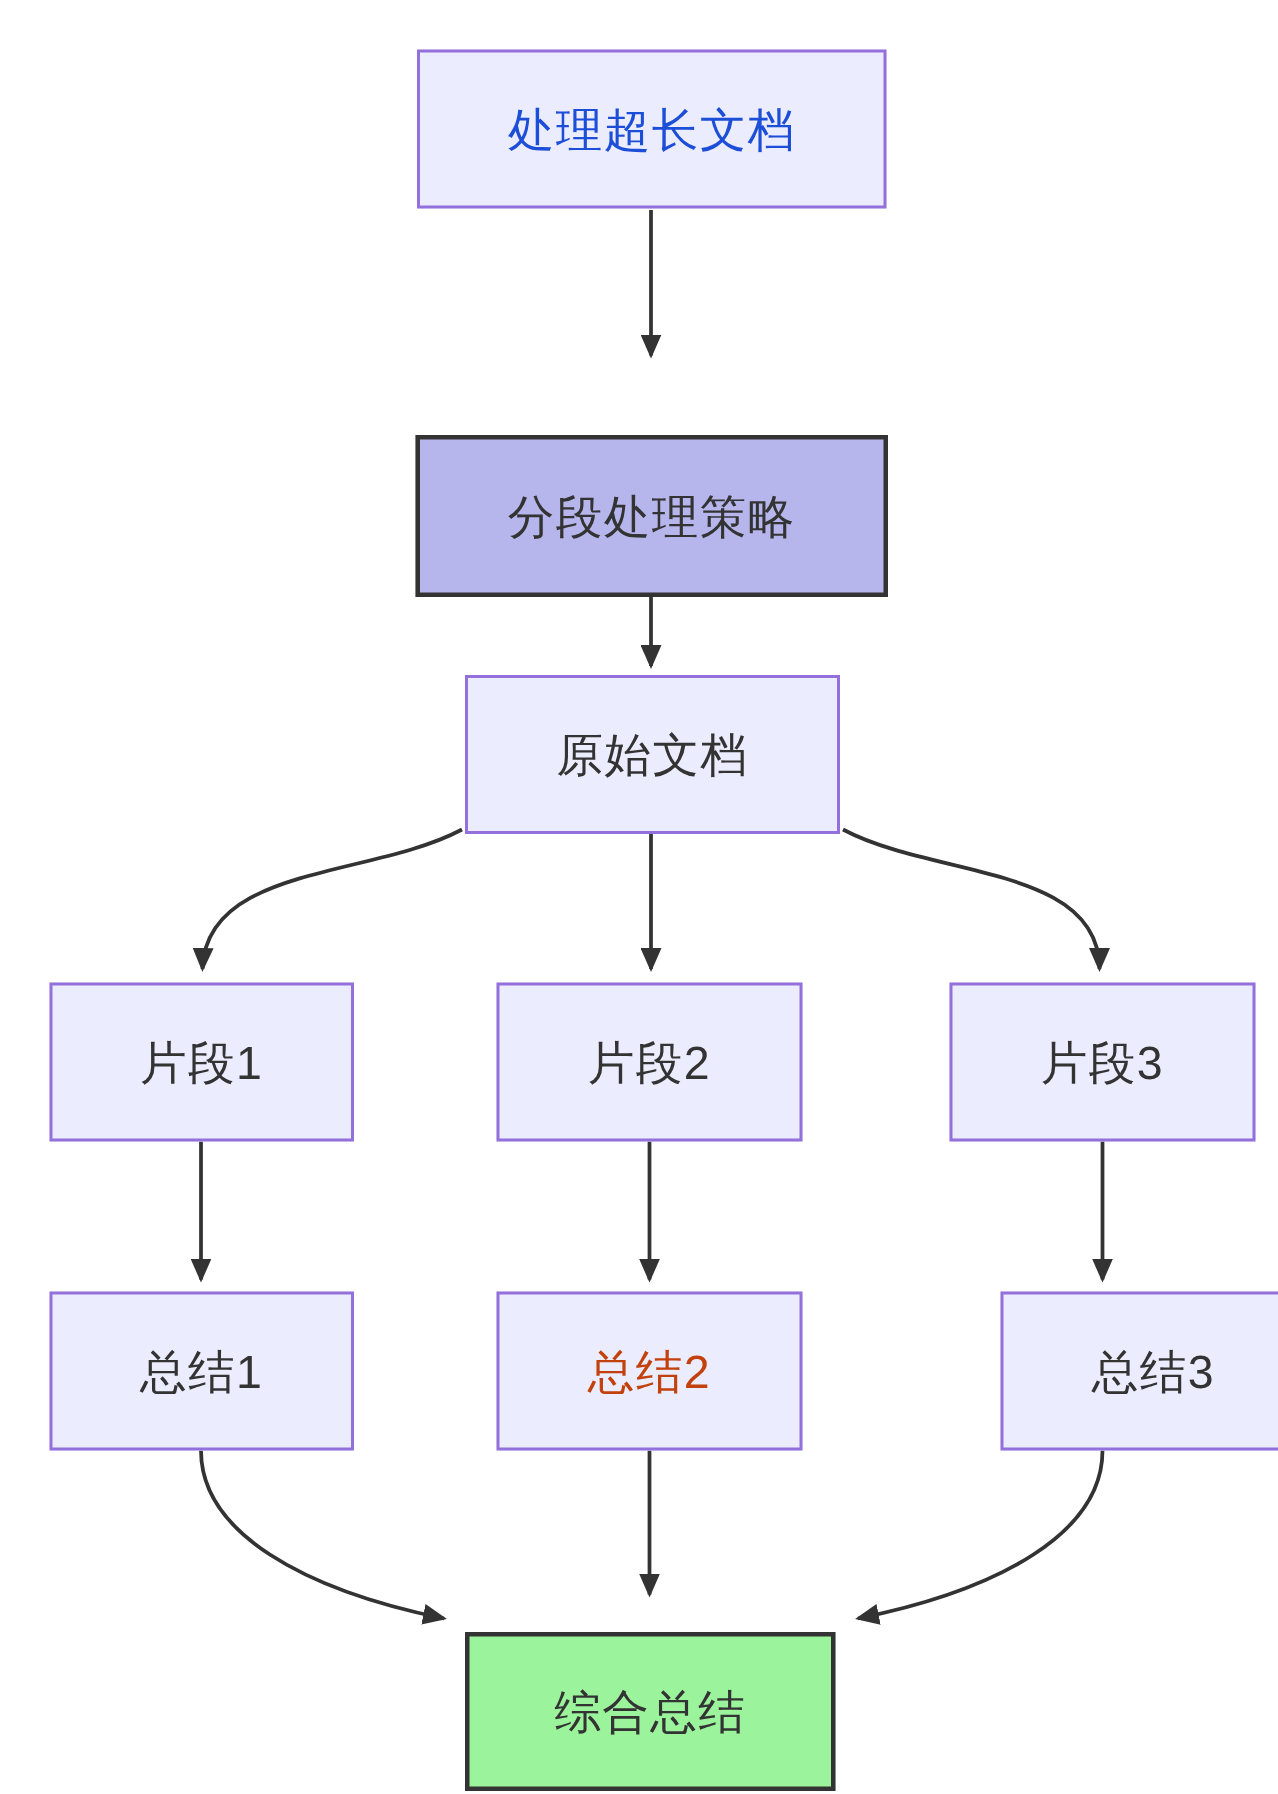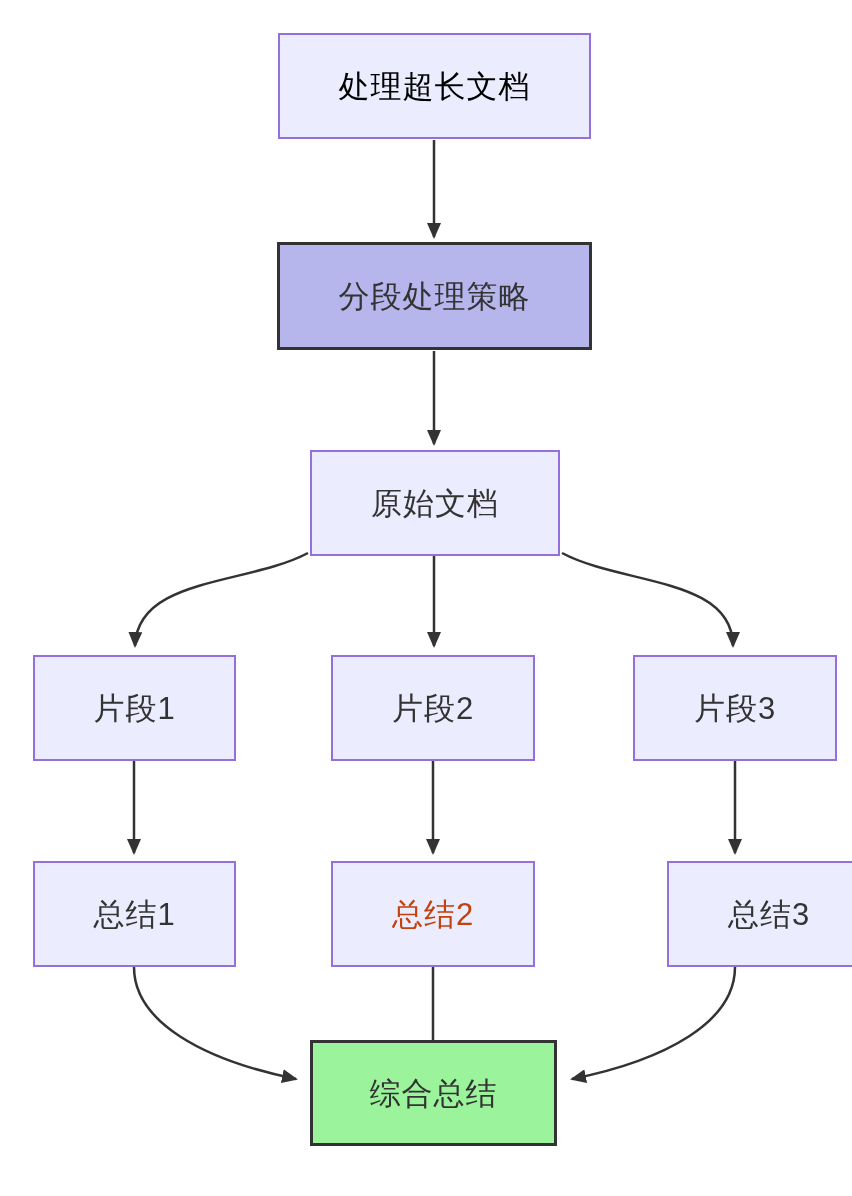--- a/index.html
+++ b/index.html
@@ -35,21 +35,21 @@
     align-items: center;
     justify-content: center;
     background: #ECECFF;
     border: 2px solid #9370DB;
     color: #333333;
     font-size: 31px;
     letter-spacing: 1px;
     white-space: nowrap;
     line-height: 1;
   }
-  .node.thick { border-width: 3.5px; }
+  .node.thick { border-width: 3.5px; margin-top: 48px; }
 
   
   .n-a  { left: 278px; top: 33px;   width: 313px; height: 106px; }
   .n-b  { left: 277px; top: 242px;  width: 315px; height: 108px; }
   .n-c  { left: 310px; top: 450px;  width: 250px; height: 106px; }
   .n-d1 { left: 33px;  top: 655px;  width: 203px; height: 106px; }
   .n-d2 { left: 331px; top: 655px;  width: 204px; height: 106px; }
   .n-d3 { left: 633px; top: 655px;  width: 204px; height: 106px; }
   .n-e1 { left: 33px;  top: 861px;  width: 203px; height: 106px; }
   .n-e2 { left: 331px; top: 861px;  width: 204px; height: 106px; }
@@ -73,21 +73,21 @@
     <path class="edge" d="M434,556 L434,646" marker-end="url(#arrow)" stroke="#333333"></path>
     <path class="edge" d="M562,553 C622,585 733,577 733,646" marker-end="url(#arrow)" stroke="#333333"></path>
     <path class="edge" d="M134,761 L134,853" marker-end="url(#arrow)" stroke="#333333"></path>
     <path class="edge" d="M433,761 L433,853" marker-end="url(#arrow)" stroke="#333333"></path>
     <path class="edge" d="M735,761 L735,853" marker-end="url(#arrow)" stroke="#333333"></path>
     <path class="edge" d="M134,967 C134,1022 203,1060 296,1079" marker-end="url(#arrow)" stroke="#333333"></path>
     <path class="edge" d="M433,967 L433,1063" marker-end="url(#arrow)" stroke="#333333"></path>
     <path class="edge" d="M735,967 C735,1022 666,1060 572,1079" marker-end="url(#arrow)" stroke="#333333"></path>
   </svg>
 
-  <div class="node n-a" style="background-color: rgb(236, 236, 255); border-color: rgb(147, 112, 219); border-width: 2px; color: #000000;">
+  <div class="node n-a" style="background-color: rgb(236, 236, 255); border-color: rgb(147, 112, 219); border-width: 2px; color: #1d4ed8;">
     <span>处理超长文档</span>
   </div>
 
   <div class="node n-b thick" style="background-color: rgb(182, 182, 236); border-color: rgb(51, 51, 51); border-width: 3.5px; color: rgb(51, 51, 51);">
     <span>分段处理策略</span>
   </div>
 
   <div class="node n-c" style="background-color: rgb(236, 236, 255); border-color: rgb(147, 112, 219); border-width: 2px; color: rgb(51, 51, 51);">
     <span>原始文档</span>
   </div>

